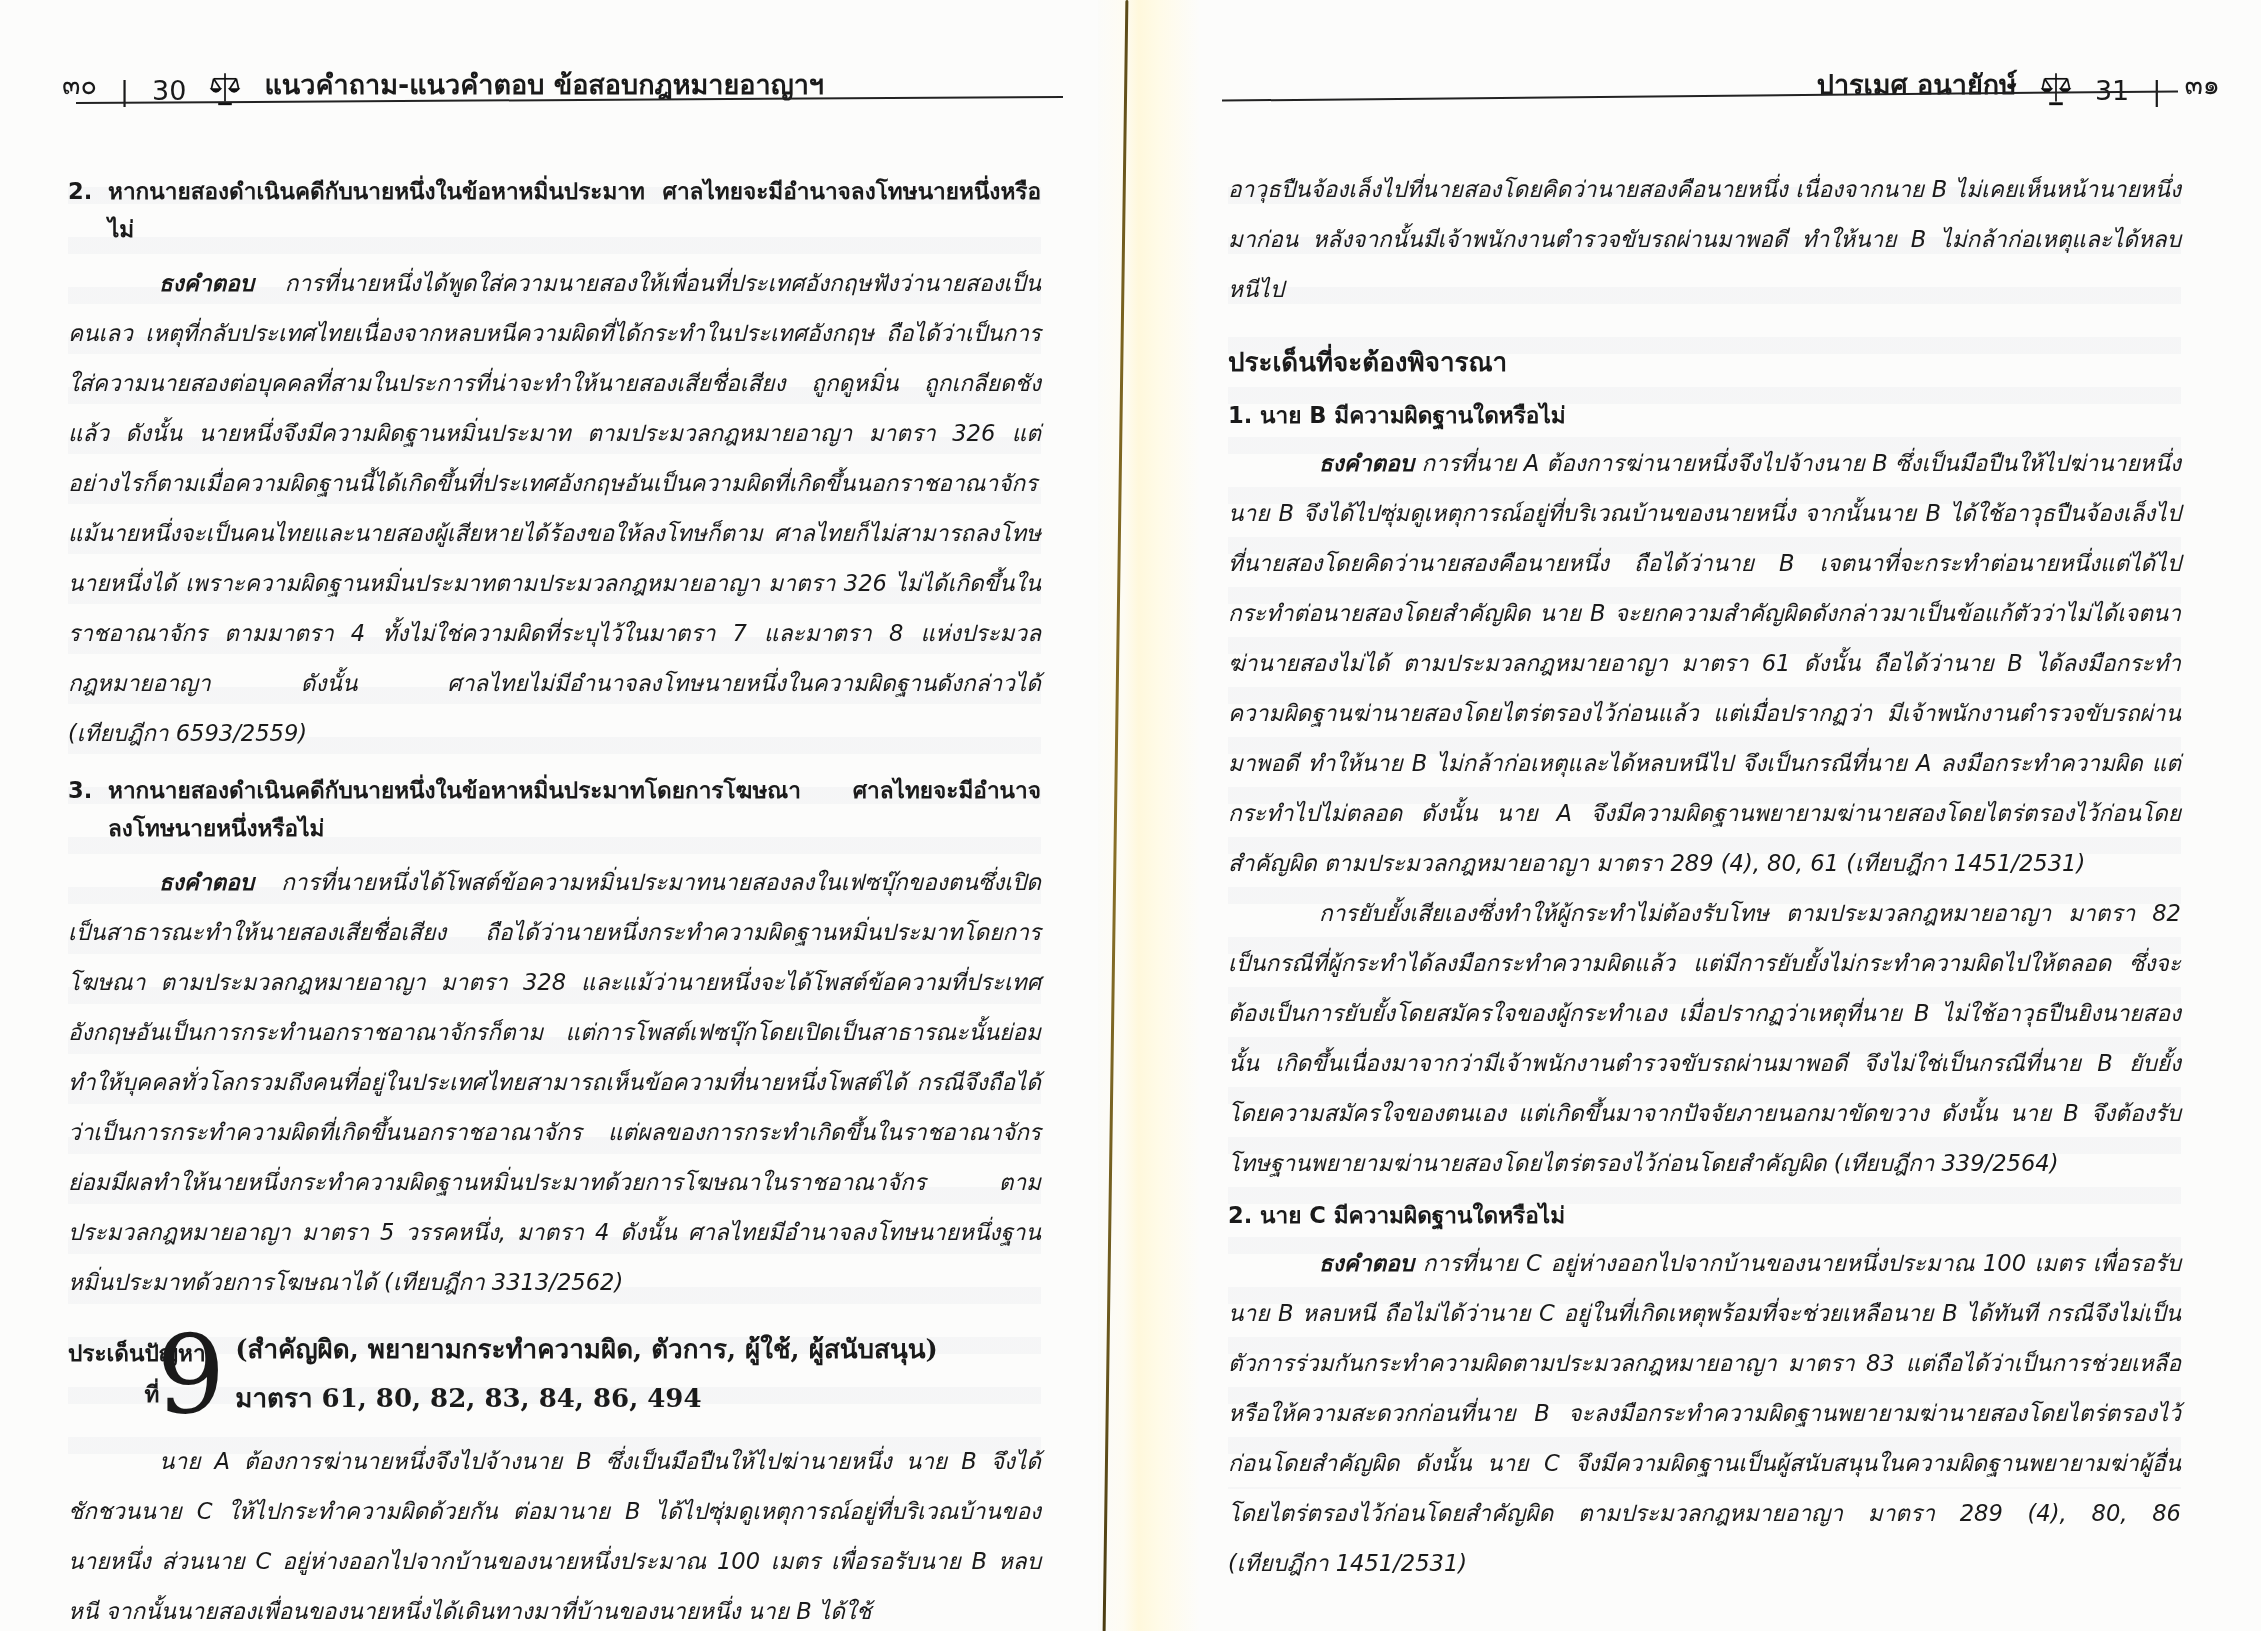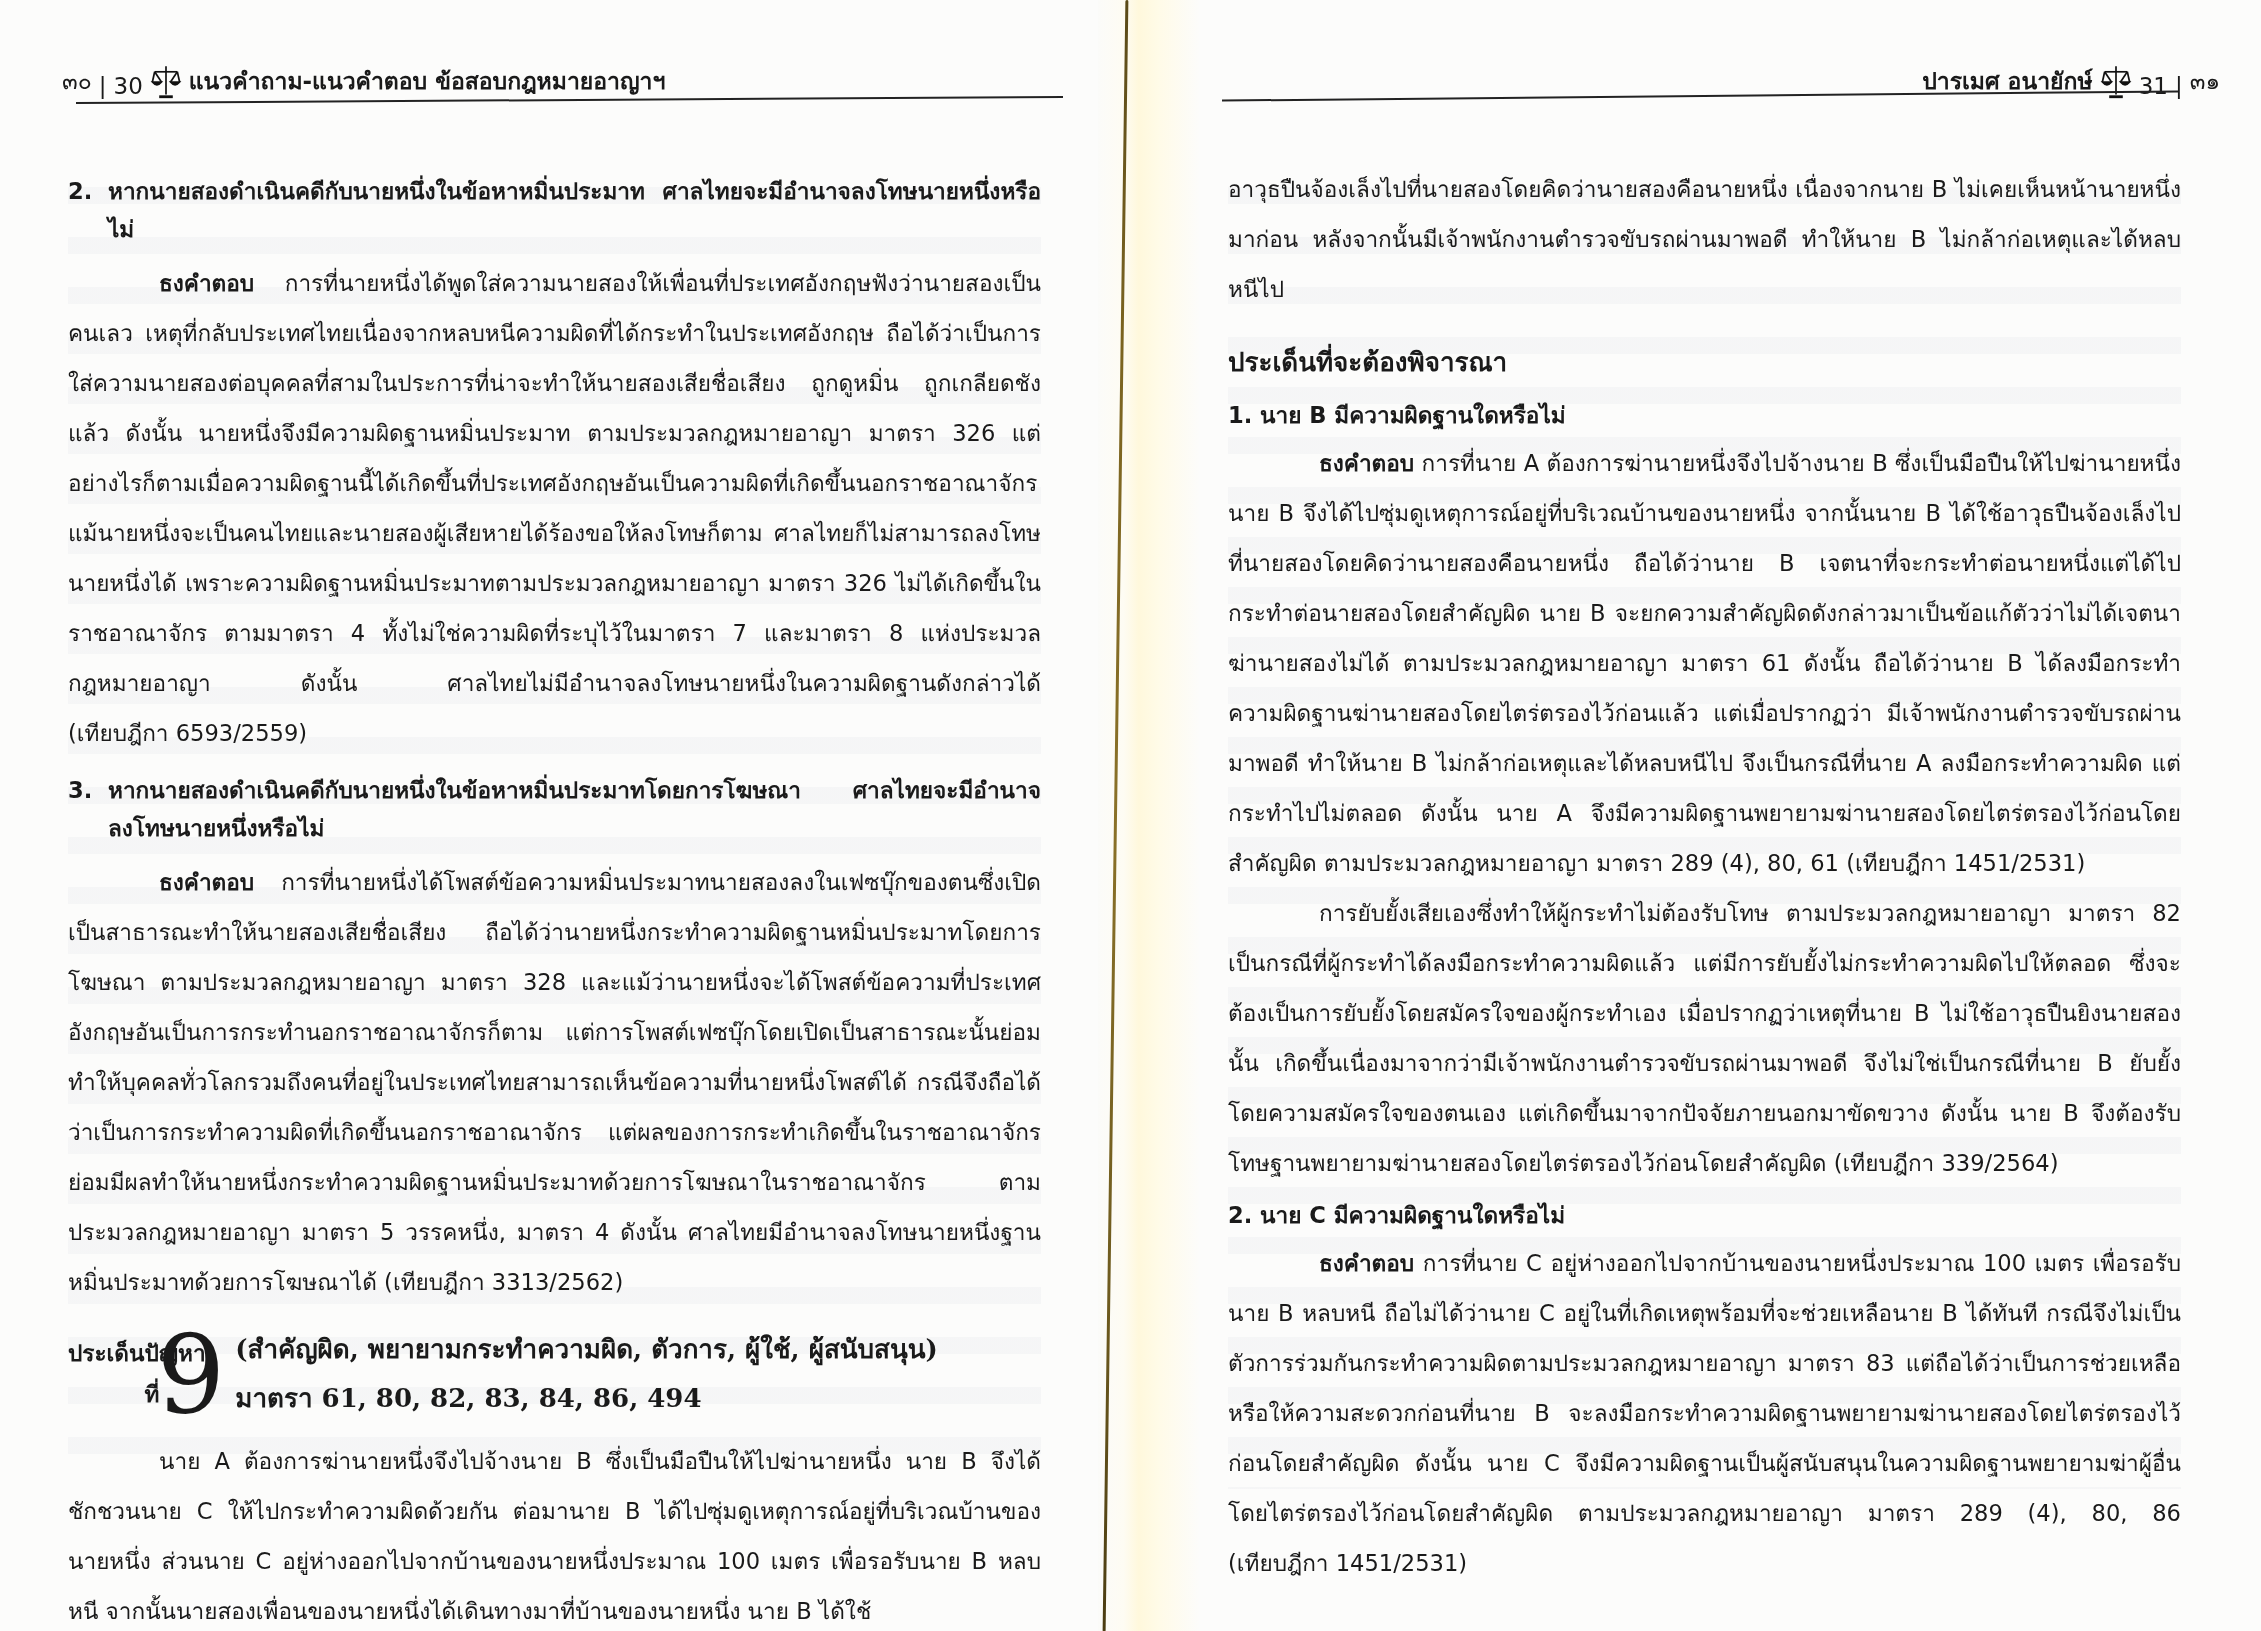--- a/index.html
+++ b/index.html
@@ -16,40 +16,40 @@
     background: linear-gradient(90deg, #fbfbf9 0%, #fefcf3 25%, #fff8dc 40%, #fffbe8 60%, #fcfcfb 100%);
     pointer-events: none;
   }
   .gutter-line {
     position: absolute; top: 0; left: 1114px; width: 3.4px; height: 1632px;
     background: linear-gradient(180deg, #5a4a18, #7a6320 20%, #8a7128 50%, #6d5a1e 80%, #4a3c12);
     border-radius: 1.7px; transform: skewX(-0.8deg);
   }
 
   
-  .running-head { position: absolute; top: 63px; display: flex; align-items: flex-end; gap: 7px; font-size: 23px; font-weight: bold; }
+  .running-head { position: absolute; top: 63px; display: flex; align-items: flex-end; gap: 23px; font-size: 27px; font-weight: bold; }
   .running-head.left { left: 62px; }
   .running-head.right { right: 41px; }
   .running-head .pg { font-weight: normal; }
   .running-head .sep { font-weight: normal; }
   .head-rule { position: absolute; height: 2.3px; background: #222; }
   .head-rule.left { top: 99px; left: 76px; width: 987px; transform: rotate(-0.35deg); }
   .head-rule.right { top: 95px; left: 1222px; width: 956px; transform: rotate(-0.55deg); }
 
   .scale-icon { display: inline-block; width: 32px; height: 34px; }
 
   
   .col { position: absolute; font-size: 22.6px; line-height: 50px; text-align: justify; }
   .col-left { left: 68px; top: 164px; width: 973px; }
   .col-right { left: 1228px; top: 164px; width: 953px; }
 
   .q { font-weight: bold; display: flex; line-height: 38px; margin: 8px 0 10.2px 0; }
   .q .num { flex: 0 0 40px; }
   .q .txt { flex: 1; text-align: justify; }
-  .para { text-indent: 91px; }
+  .para { text-indent: 91px; font-style: italic; }
   .para.noindent { text-indent: 0; }
   .ans-label { font-weight: bold; }
 
   .problem-head { display: flex; align-items: center; margin: 22.6px 0 17px 0; }
   .problem-head .lbl { display: flex; flex-direction: row; font-size: 22.6px; line-height: 41px; font-weight: bold; width: 85px; }
   .problem-head .big-num { font-family: "DejaVu Serif", "Liberation Serif", serif; font-size: 108px; line-height: 85px; margin: 0 10.2px 0 3.4px; font-weight: normal; }
   .problem-head .titles { display: flex; flex-direction: column; font-family: "DejaVu Serif", "Liberation Serif", serif; font-weight: bold; font-size: 26px; line-height: 41px; gap: 8px; }
 
   .sub-head { font-weight: bold; font-size: 26px; margin: 26px 0 8px 0; line-height: 45px; }
   .sub-q { font-weight: bold; display: flex; line-height: 45px; }

